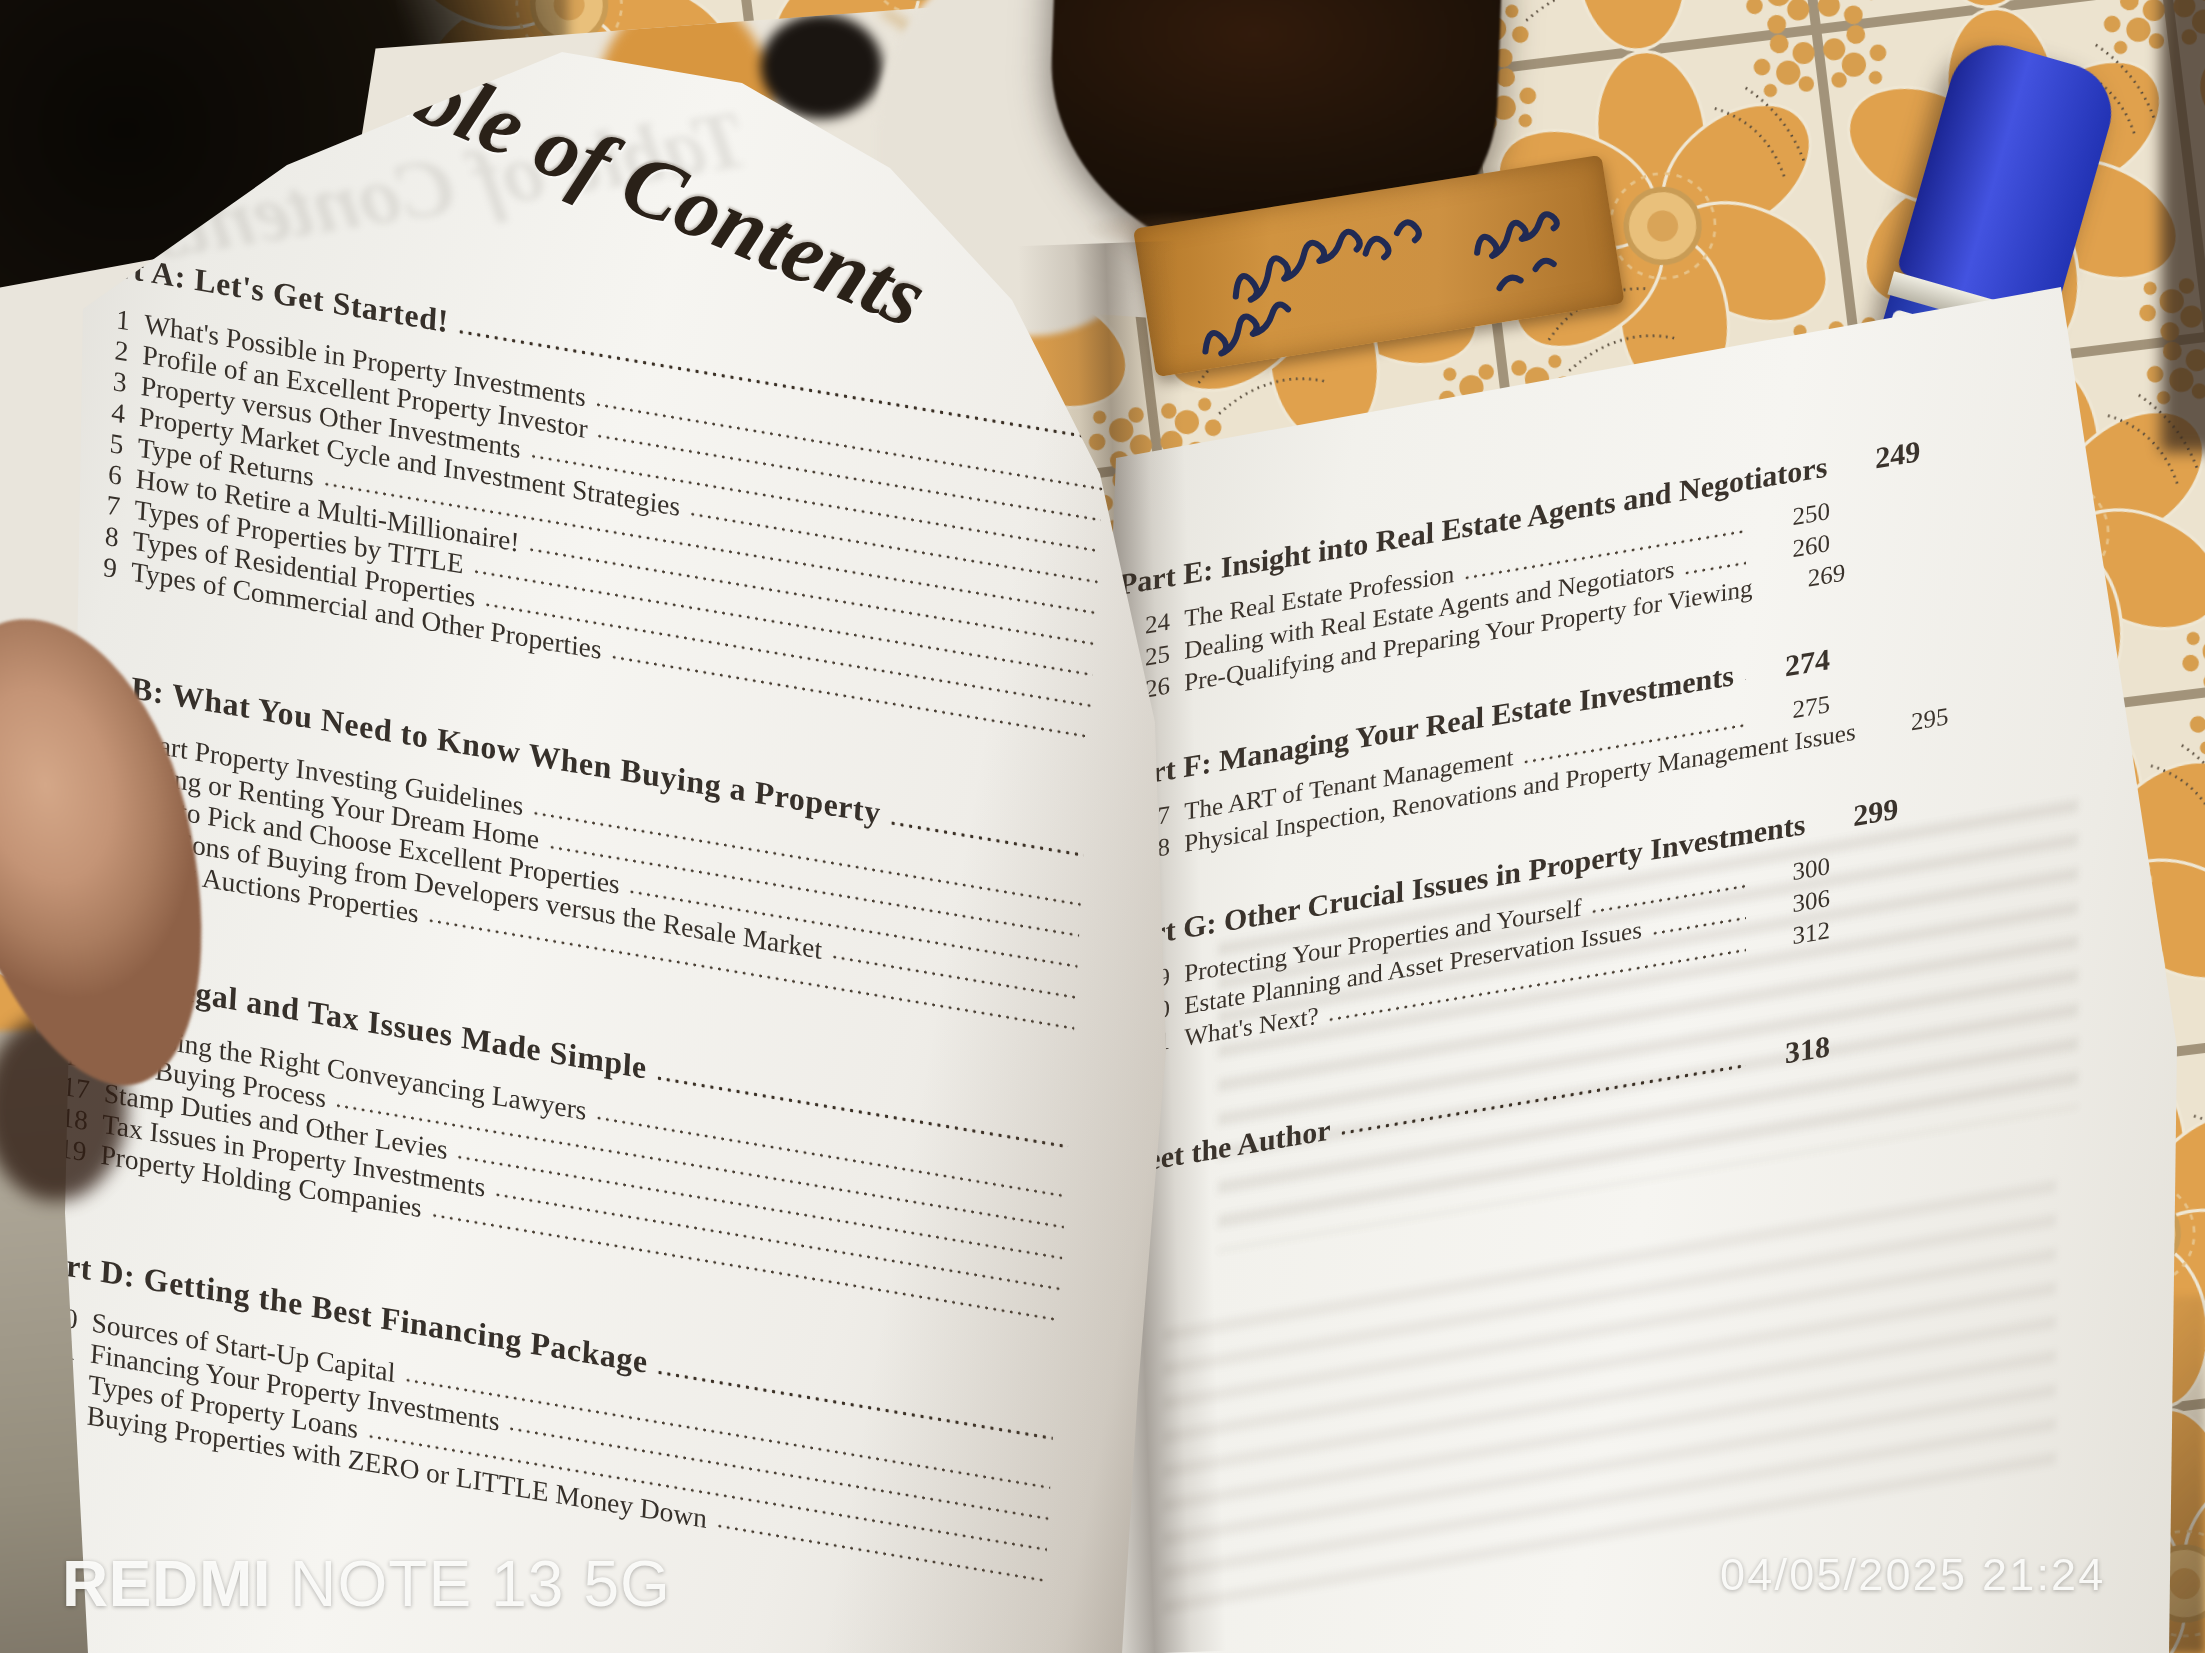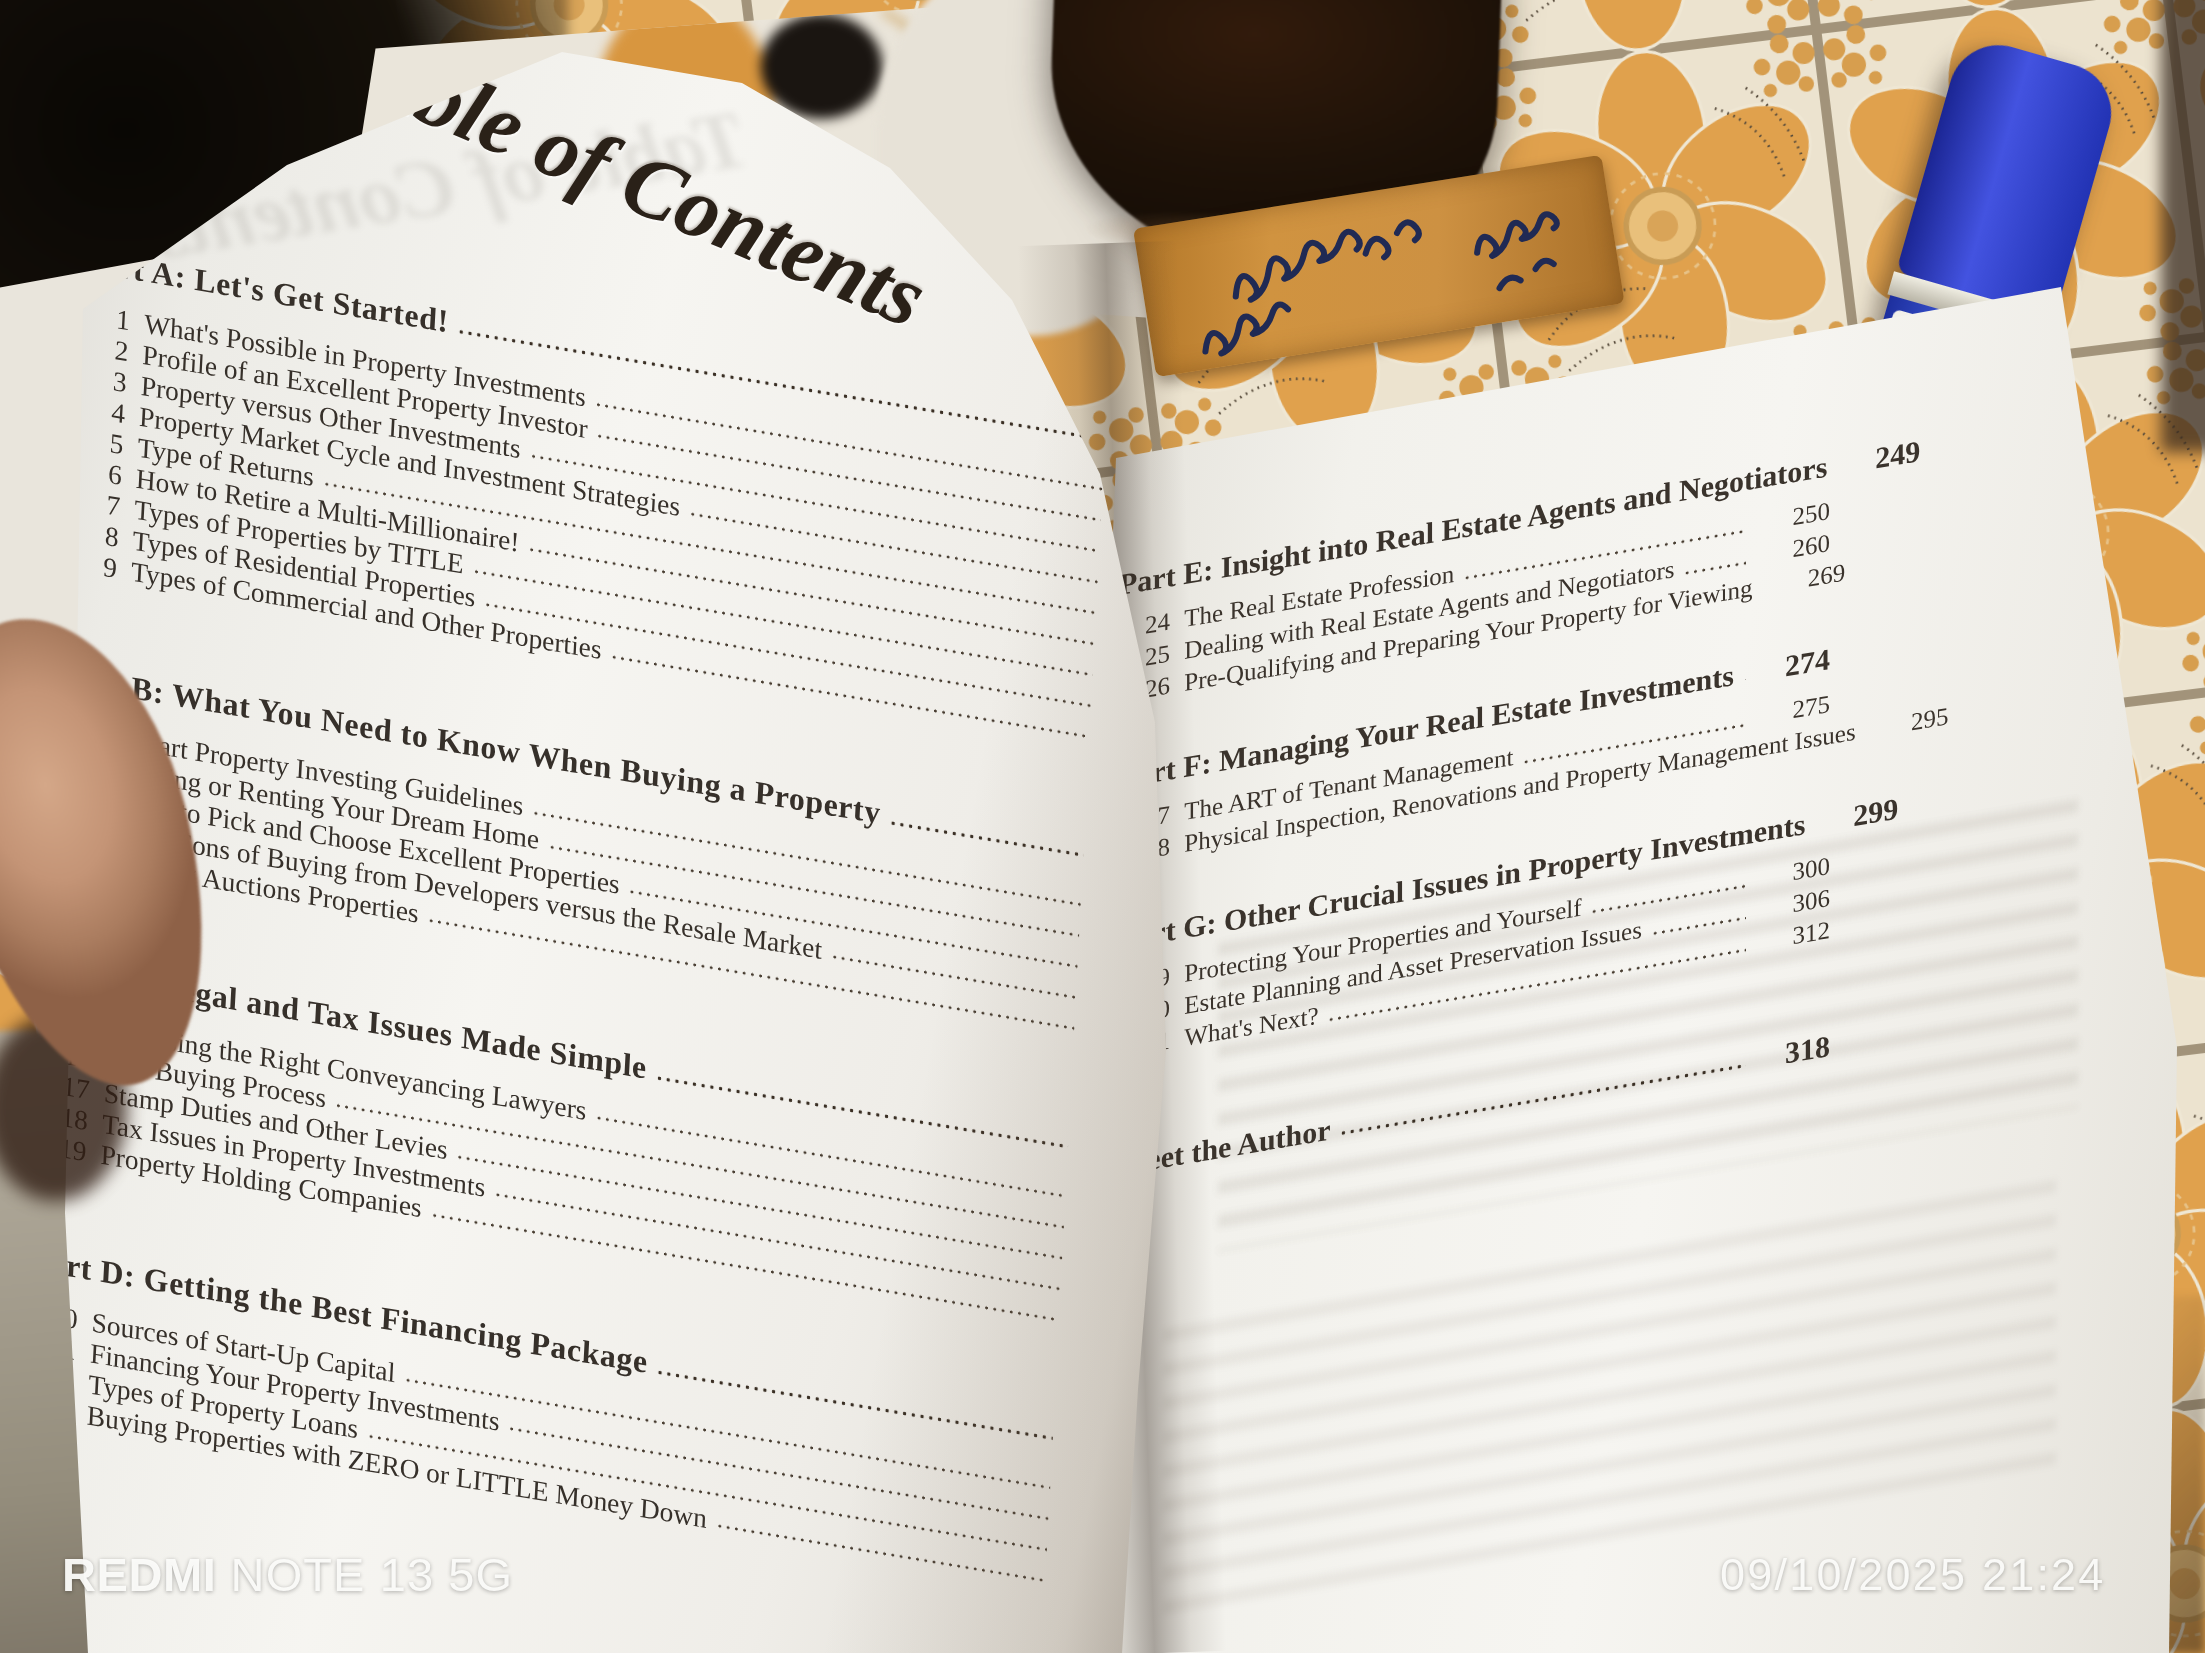--- a/index.html
+++ b/index.html
@@ -133,21 +133,21 @@
   .thumb{position:absolute;left:-44px;top:612px;width:237px;height:480px;z-index:30;
     transform:rotate(-14deg);
     background:radial-gradient(60% 45% at 45% 35%,#d4a788 0%,#c49476 45%,#aa7c5f 75%,#8e6147 100%);
     border-radius:46% 54% 48% 52% / 40% 46% 54% 60%;filter:blur(1.7px);}
   .thumb-shadow{position:absolute;left:-16.5px;top:1014px;width:143px;height:187px;z-index:29;
     background:#301d13;border-radius:50%;filter:blur(8.8px);opacity:.8;}
 
   
   .wm{position:absolute;z-index:40;color:rgba(252,252,250,.95);
     font-family:"Liberation Sans",sans-serif;text-shadow:0 1.1px 4.4px rgba(0,0,0,.3);}
-  #wm-device{left:62px;top:1547px;font-size:47px;font-weight:300;letter-spacing:1.1px;}
+  #wm-device{left:62px;top:1547px;font-size:64px;font-weight:300;letter-spacing:1.1px;}
   #wm-device b{font-weight:bold;letter-spacing:0.6px;}
   #wm-time{left:1720px;top:1549px;font-size:45px;font-weight:300;letter-spacing:2.2px;}
 </style>
 </head>
 <body>
 
 <div id="photo">
 
   <svg class="tiles" width="2646" height="2095" viewBox="0 0 4800 3800">
     <defs>
@@ -449,15 +449,15 @@
         </div>
       </div>
   </div>
 
   <div class="thumb-shadow"></div>
   <div class="thumb"></div>
 
   <div id="wm-device" class="wm">
     <b>REDMI</b><span> NOTE 13 5G</span>
   </div>
-  <div id="wm-time" class="wm">09/10/2025 21:24</div>
+  <div id="wm-time" class="wm">04/05/2025 21:24</div>
 </div>
 
 
 </body></html>

